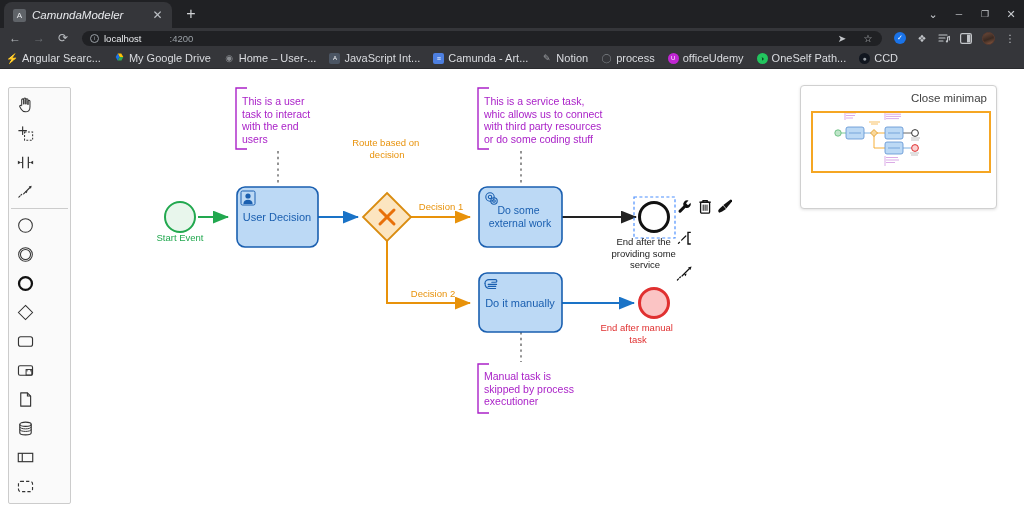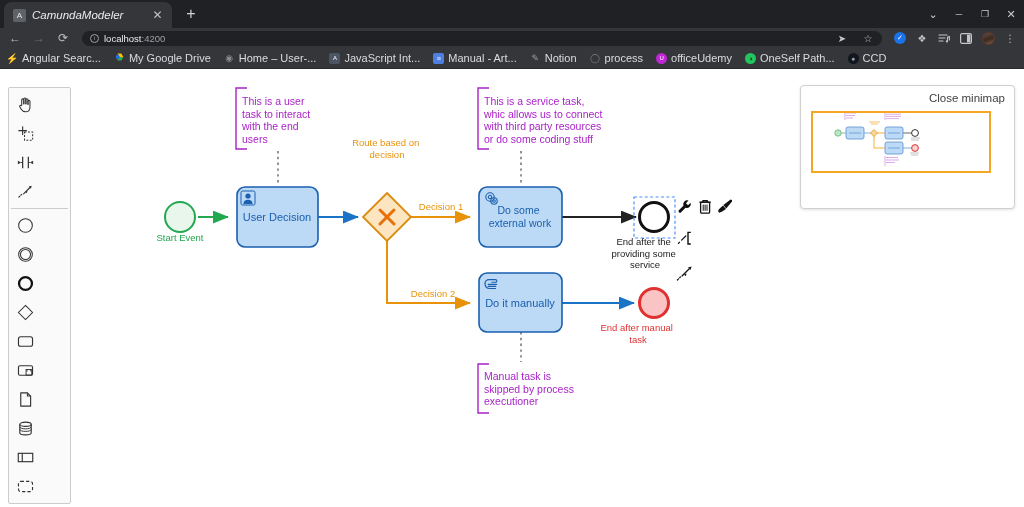--- a/index.html
+++ b/index.html
@@ -69,21 +69,21 @@
     display: flex; align-items: center; gap: 5px; padding: 0 8px;
     margin: 0 4px; position: relative;
   }
   .omni-info {
     width: 9px; height: 9px; border-radius: 50%;
     border: 1px solid #9aa0a6; color: #9aa0a6;
     font-size: 6px; display: flex; align-items: center;
     justify-content: center; flex-shrink: 0;
   }
   .omni-url { font-size: 9.5px; color: #e8eaed; white-space: nowrap; }
-  .omni-url .port { color: #9aa0a6; }
+  .omni-url .port { color: #9aa0a6; padding-left: 28px; }
   .omni-right {
     position: absolute; right: 6px; display: flex; gap: 10px; align-items: center;
   }
   .tb-ico {
     width: 16px; height: 16px; display: flex;
     align-items: center; justify-content: center;
     color: #c2c5c9; font-size: 10px; flex-shrink: 0;
   }
   .badge-check {
     width: 12px; height: 12px; border-radius: 50%;
@@ -132,21 +132,21 @@
   .pdiv { width: 100%; height: 1px; background: #ccc; margin: 2px 0; }
 
   .canvas svg.diagram {
     position: absolute; left: 0; top: 0;
     width: 1024px; height: 438px;
   }
 
   
   .minimap {
     position: absolute; left: 800px; top: 16px;
-    width: 215px; height: 124px; background: #fff;
+    width: 197px; height: 124px; background: #fff;
     border: 1px solid #d0d0d0; border-radius: 4px;
     box-shadow: 0 1px 3px rgba(0,0,0,.12);
   }
   .minimap-label {
     position: absolute; right: 9px; top: 6px;
     font-size: 11.5px; color: #404040;
   }
   .minimap-view {
     position: absolute; left: 10px; top: 25px;
     width: 180px; height: 62px;
@@ -231,21 +231,21 @@
     <div class="bm">
       <span class="bm-ico" style="background:transparent;color:#8a8d91;font-size:9px;">◉</span>
       <span class="bm-label">Home – User-...</span>
     </div>
     <div class="bm">
       <span class="bm-ico" style="background:#4b5563;font-size:6px;">A</span>
       <span class="bm-label">JavaScript Int...</span>
     </div>
     <div class="bm">
       <span class="bm-ico" style="background:#4d7fe0;font-size:7px;">≡</span>
-      <span class="bm-label">Manual - Art...</span>
+      <span class="bm-label">Camunda - Art...</span>
     </div>
     <div class="bm">
       <span class="bm-ico" style="background:transparent;color:#9fa2a6;font-size:9px;">✎</span>
       <span class="bm-label">Notion</span>
     </div>
     <div class="bm">
       <span class="bm-ico" style="background:transparent;color:#7e8287;font-size:9px;">◯</span>
       <span class="bm-label">process</span>
     </div>
     <div class="bm">

